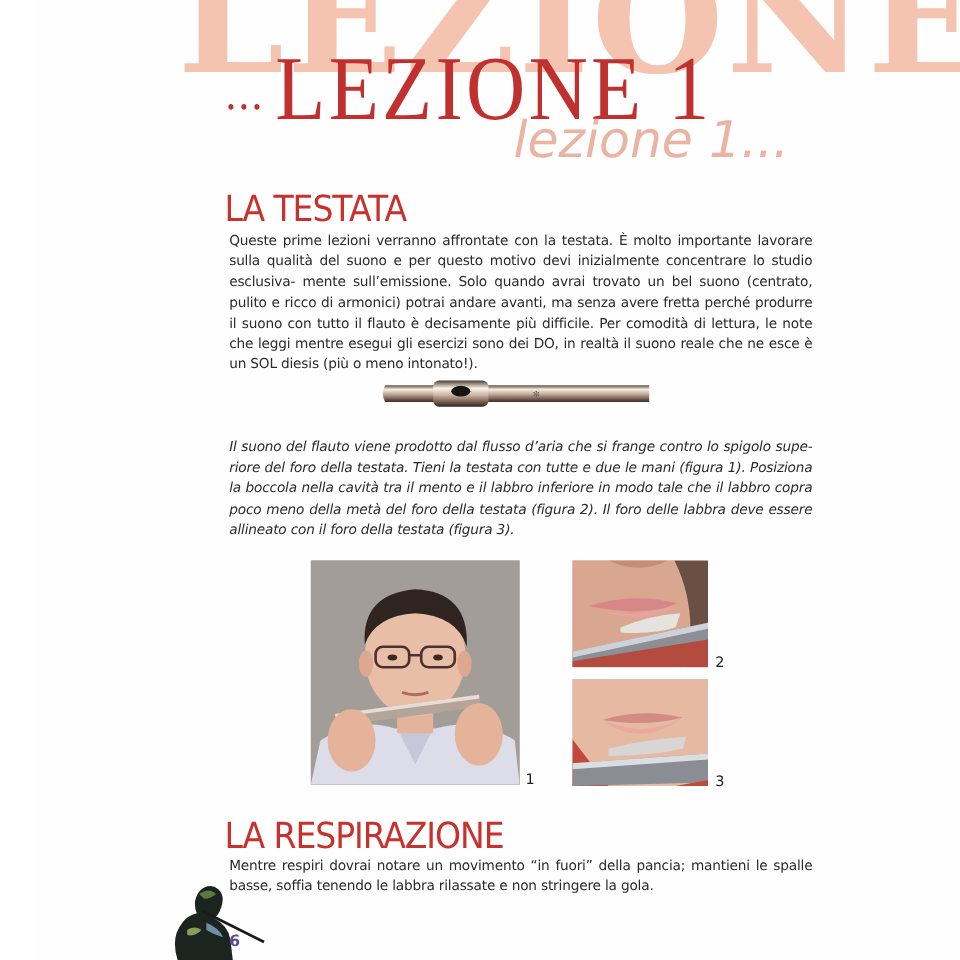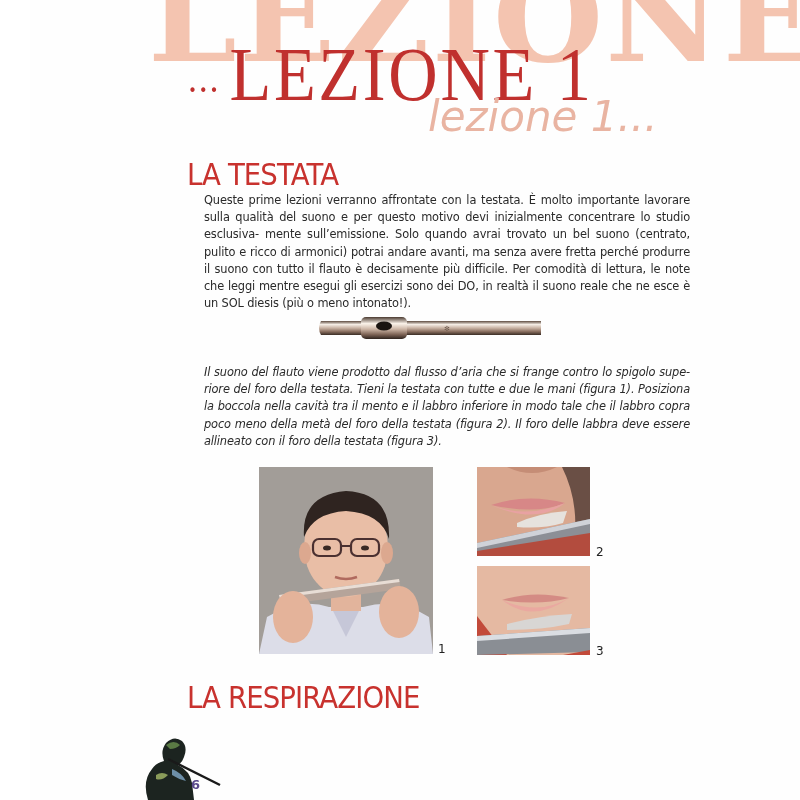--- a/index.html
+++ b/index.html
@@ -74,21 +74,21 @@
       white-space: nowrap;
       line-height: 1;
       letter-spacing: -1px;
       transform: scaleX(0.92);
       transform-origin: left top;
     }
     .h-testata { left: 157px; top: 160px; }
     .h-respirazione { left: 157px; top: 683px; }
     .para {
       position: absolute;
-      left: 174px;
+      left: 161px;
       width: 486px;
       font-family: "DejaVu Sans", sans-serif;
       font-size: 11.4px;
       line-height: 17.2px;
       color: #2a2a2a;
       text-align: justify;
       letter-spacing: -0.15px;
     }
     .p1 { top: 192px; }
     .p2 { top: 364px; font-style: italic; }
@@ -235,20 +235,21 @@
     <path d="M25 34 Q56 58 92 32 Q62 50 25 34 Z" fill="#eaa8a0"></path>
     <path d="M30 58 Q60 50 95 48 L92 58 Q65 64 30 64 Z" fill="#d8d6d4"></path>
     <path d="M0 70 L113 62 L113 86 L0 89 Z" fill="#8a8e94"></path>
     <path d="M0 70 L113 62 L113 67 L0 75 Z" fill="#dadde2"></path>
     <path d="M86 89 L113 84 L113 89 Z" fill="#c24a3a"></path>
   </svg>
   <div class="fig-num fig-3">3</div>
 
   <div class="section-heading h-respirazione">LA RESPIRAZIONE</div>
 
+  <div class="para p3">Mentre respiri dovrai notare un movimento “in fuori” della pancia; mantieni le spalle basse, soffia tenendo le labbra rilassate e non stringere la gola.</div>
 
   <svg class="corner-art" viewBox="0 0 90 65" xmlns="http://www.w3.org/2000/svg">
     <path d="M14 65 Q8 46 18 34 Q22 28 30 26 Q26 16 32 8 Q40 0 48 6 Q54 12 50 22 Q48 28 44 30 Q56 36 58 48 L60 65 Z" fill="#1c2420"></path>
     <path d="M32 10 Q40 4 46 10 Q42 14 36 14 Z" fill="#5a7a44"></path>
     <path d="M38 34 Q48 38 52 46 Q44 44 38 40 Z" fill="#6d8fa8"></path>
     <path d="M22 40 Q28 36 34 40 Q28 46 22 44 Z" fill="#8a9c5a"></path>
     <line x1="34" y1="24" x2="86" y2="50" stroke="#1a1a1a" stroke-width="2.4"></line>
   </svg>
   <div class="page-num">6</div>
 

